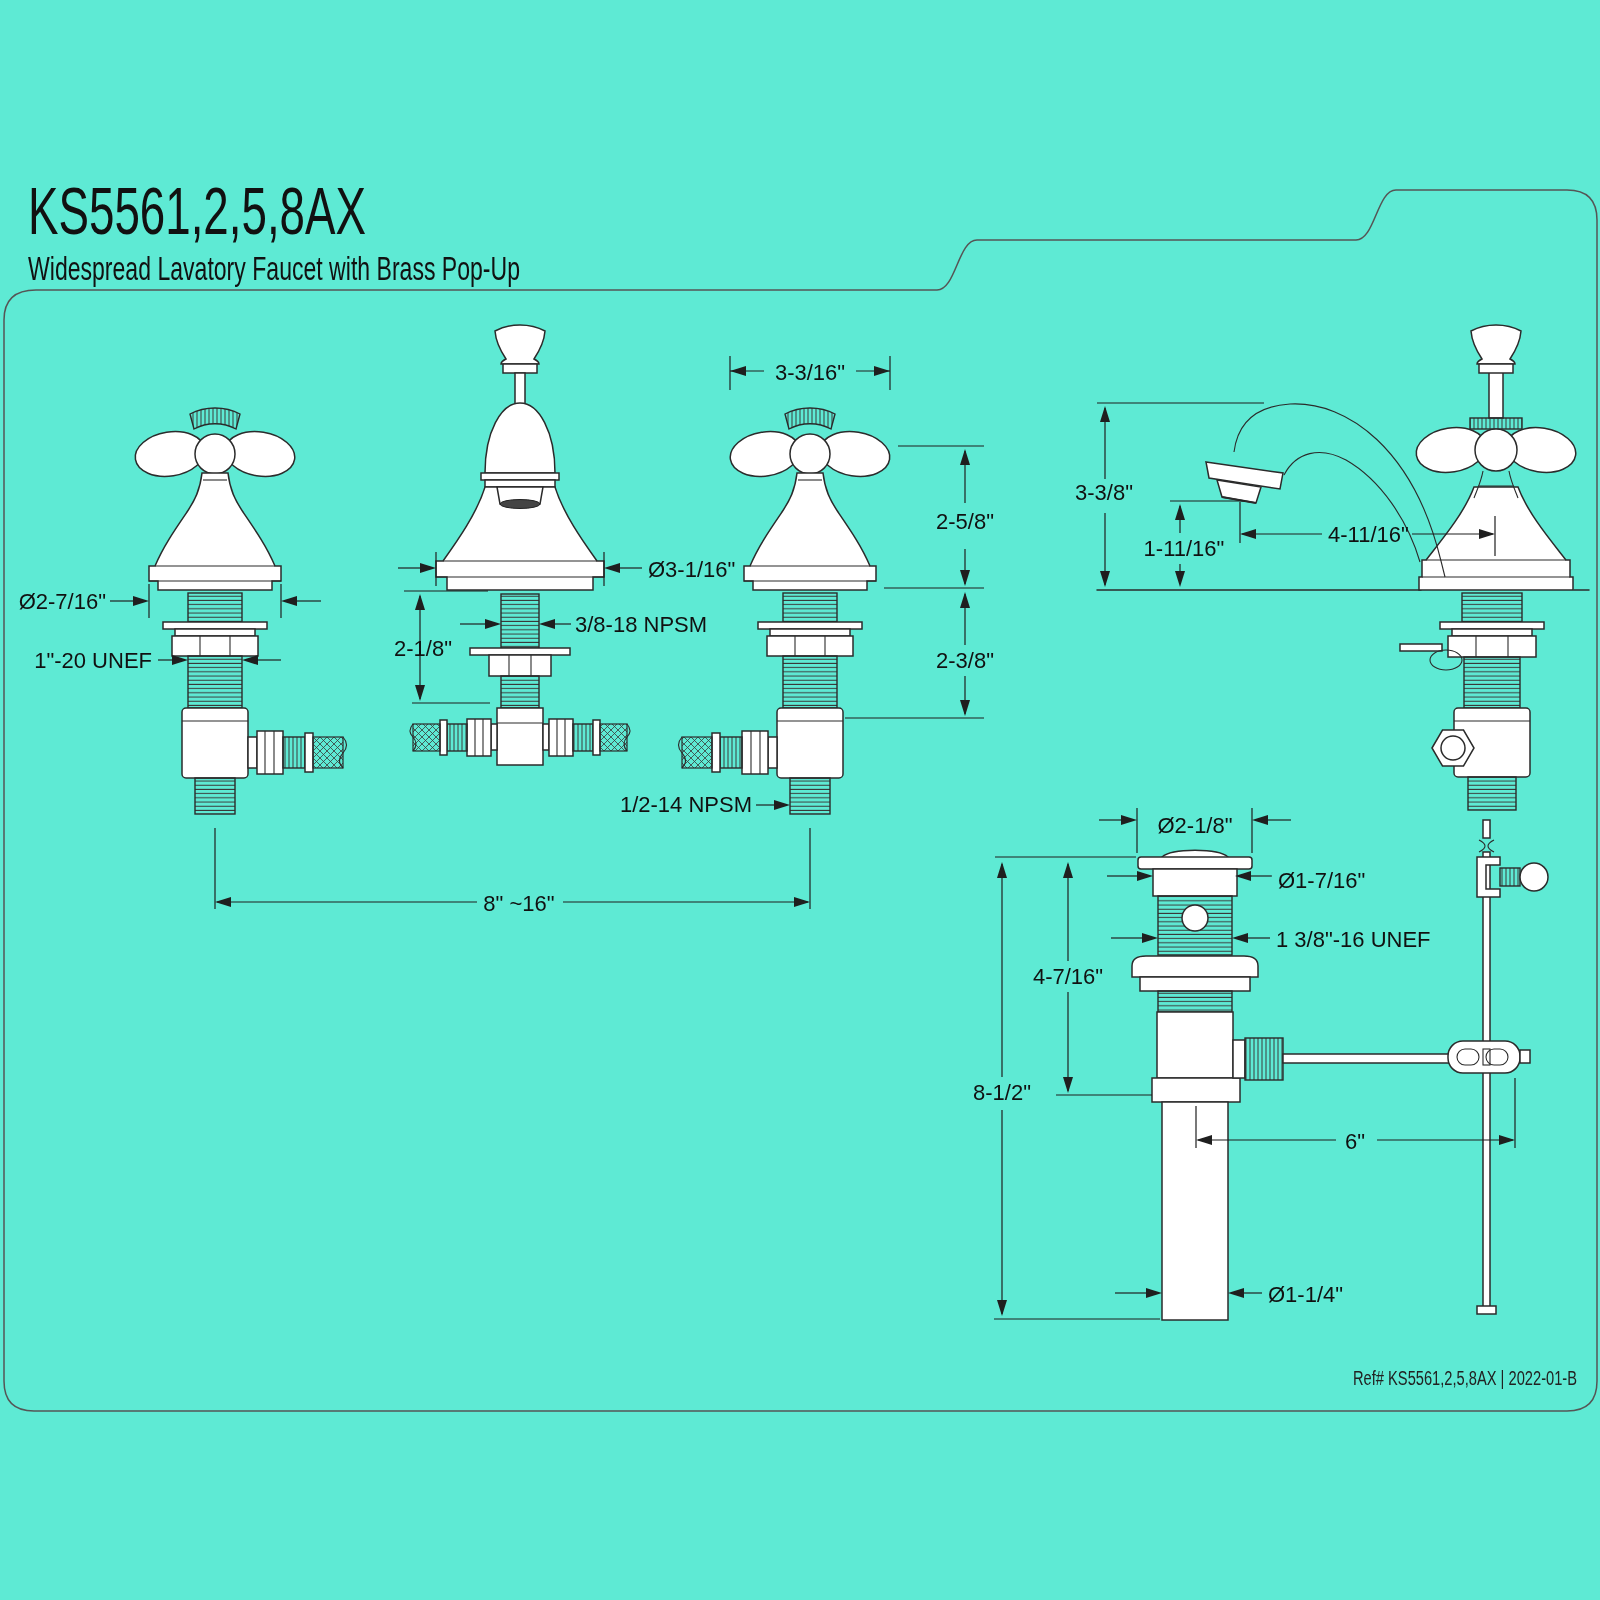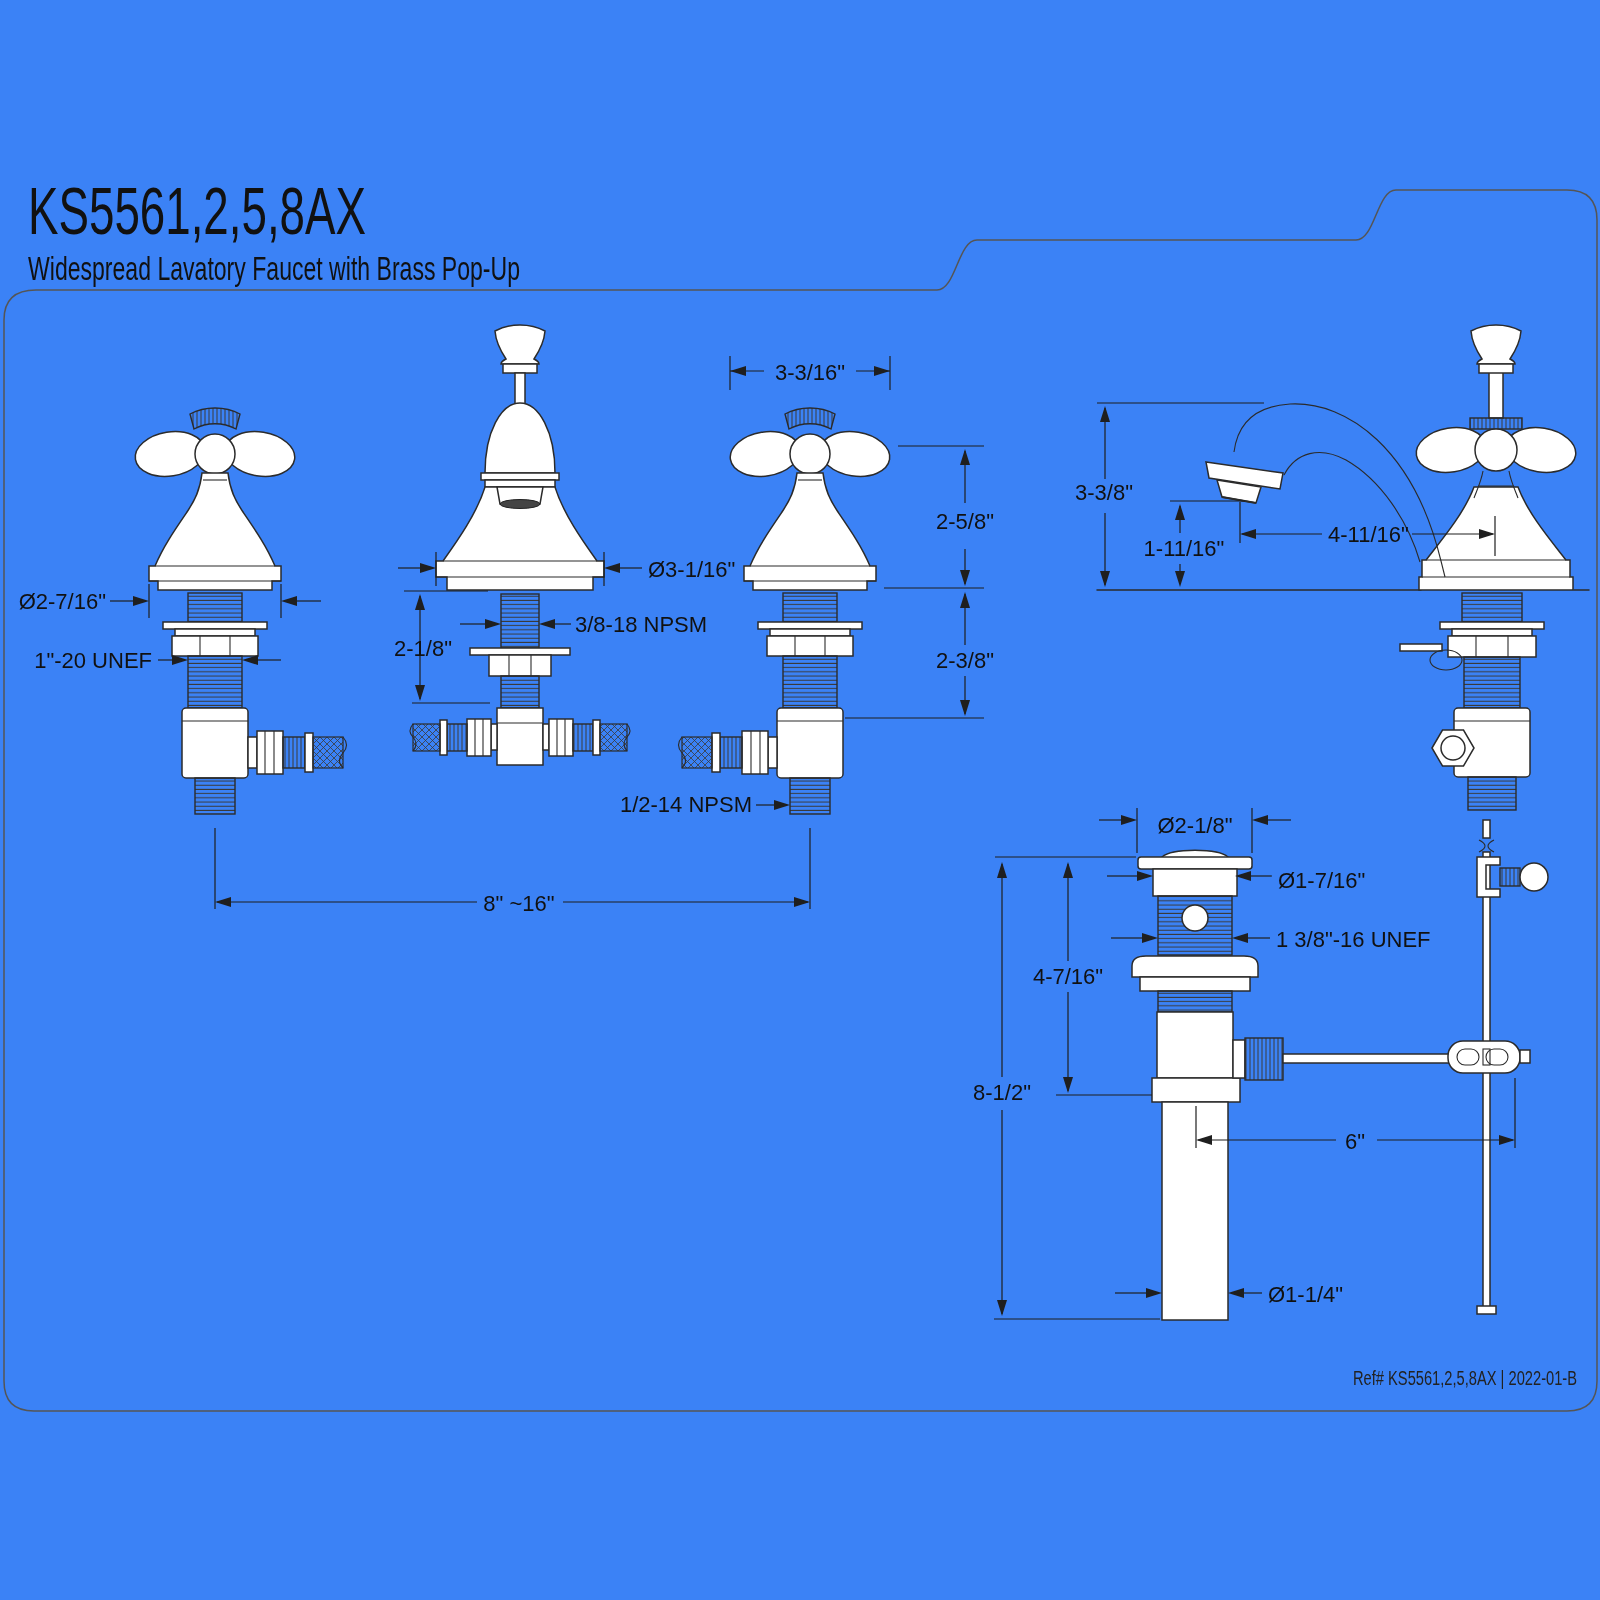--- a/index.html
+++ b/index.html
@@ -1,16 +1,16 @@
 <!DOCTYPE html>
 <html><head>
 <meta charset="utf-8">
 <style>
   html,body{margin:0;padding:0;background:#fff;}
-  .stage{position:relative;width:1600px;height:1600px;background:#3b82f6;overflow:hidden;
+  .stage{position:relative;width:1600px;height:1600px;background:#5eead4;overflow:hidden;
          font-family:"Liberation Sans",sans-serif;}
   svg{position:absolute;left:0;top:0;}
   .ln{stroke:#2b2b2b;stroke-width:1.5;fill:none;stroke-linecap:round;}
   .lt{stroke:#2b2b2b;stroke-width:1.1;fill:none;}
   .wf{fill:#ffffff;stroke:#2b2b2b;stroke-width:1.5;}
   .dim{stroke:#1f1f1f;stroke-width:1.2;fill:none;}
   .ah{fill:#1f1f1f;stroke:none;}
   .thrf{fill:url(#thr);stroke:#2b2b2b;stroke-width:1.4;}
   .knlf{fill:url(#knl);stroke:#2b2b2b;stroke-width:1.4;}
   .brdf{fill:url(#brd);stroke:#2b2b2b;stroke-width:1.2;}

